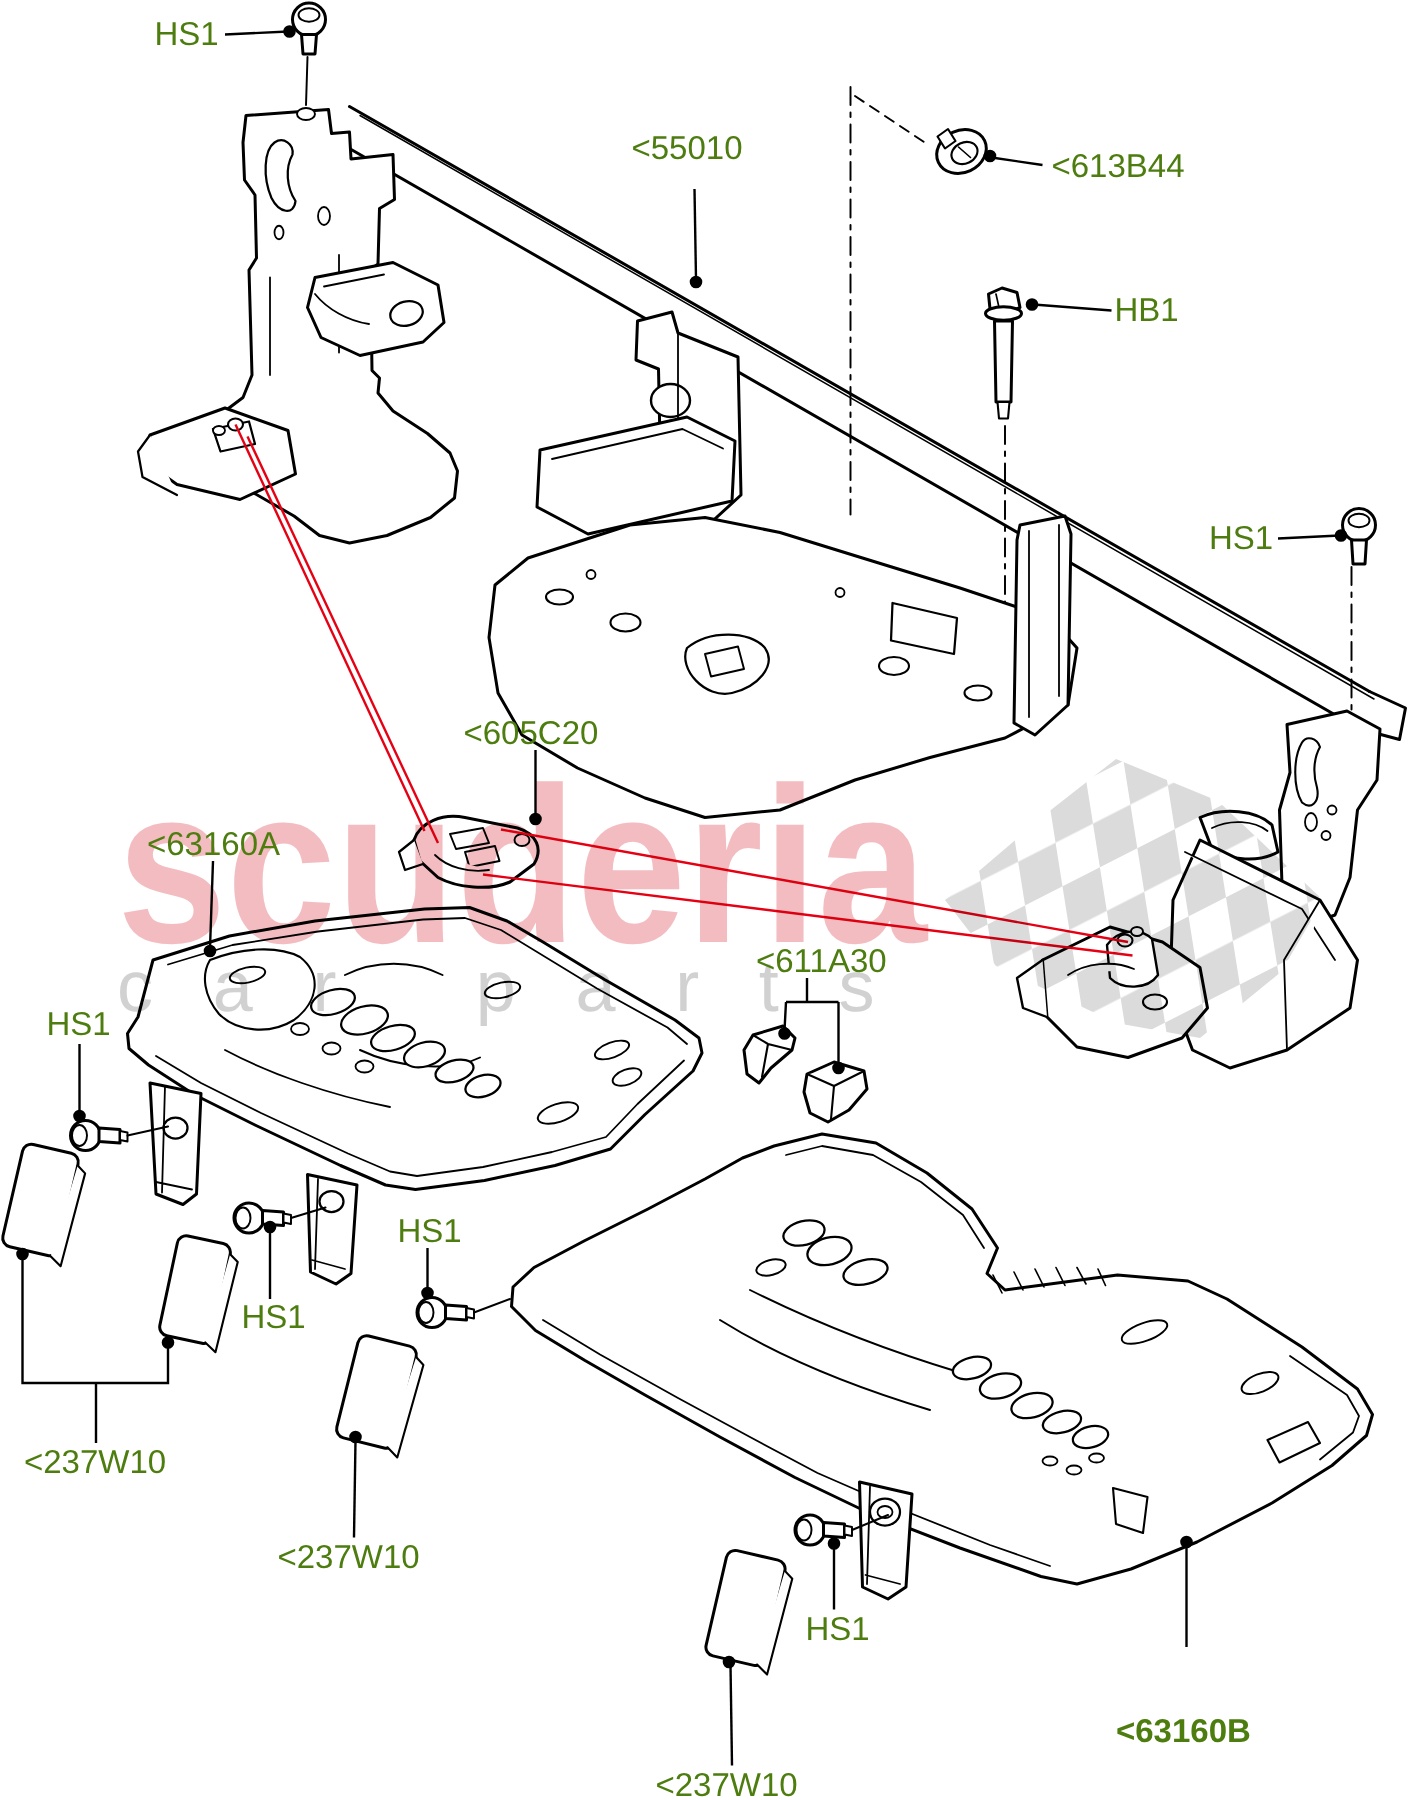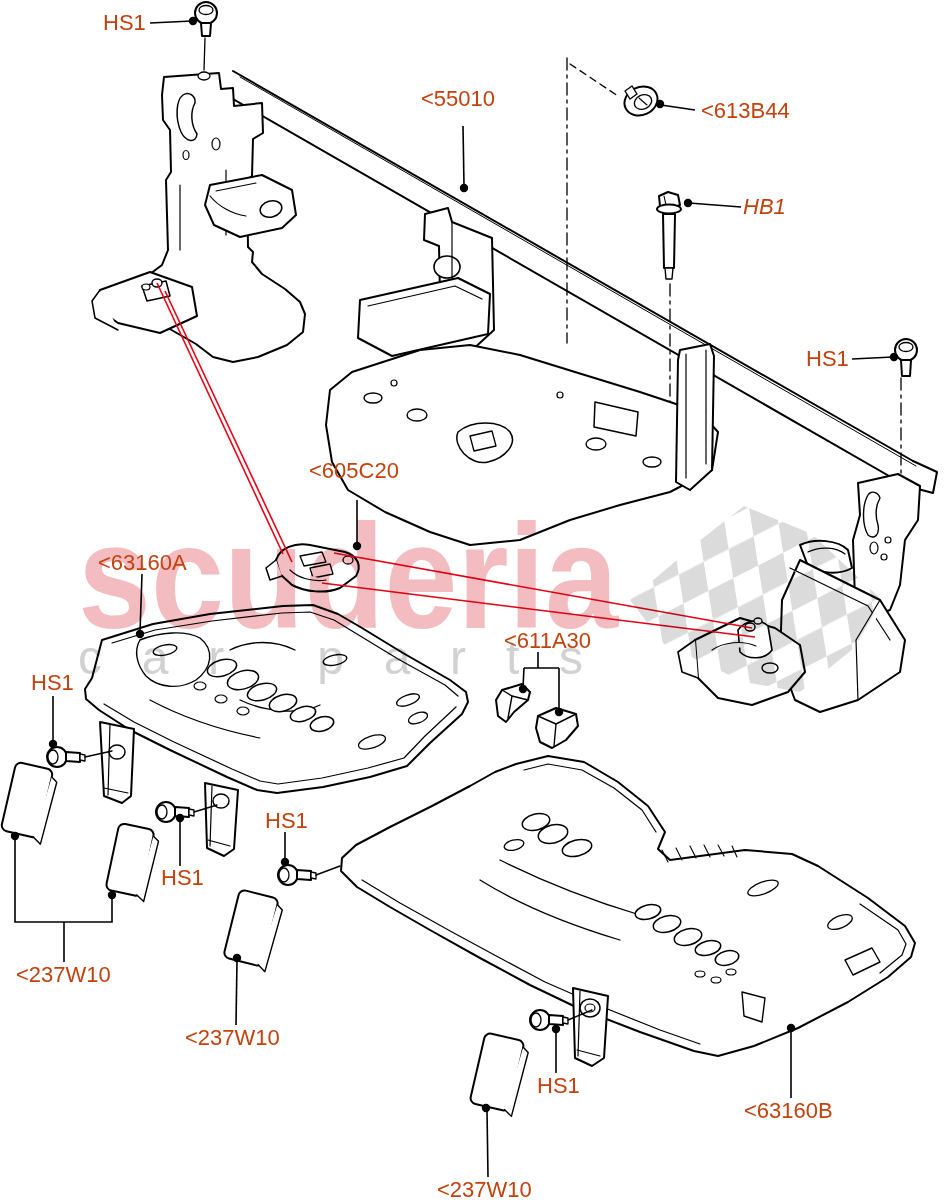--- a/index.html
+++ b/index.html
@@ -1,20 +1,20 @@
 <!DOCTYPE html>
 <html><head>
 <meta charset="utf-8">
 <style>
   html,body{margin:0;padding:0;background:#fff;}
   #canvas{position:relative;width:944px;height:1200px;background:#fff;overflow:hidden;
           font-family:"Liberation Sans",sans-serif;}
   #art{position:absolute;left:0;top:0;}
   .part-label{position:absolute;font:400 22px "Liberation Sans",sans-serif;
-              color:#c2410c;white-space:nowrap;line-height:1;letter-spacing:0px;}
+              color:#4d7c0f;white-space:nowrap;line-height:1;letter-spacing:0px;}
   .wm-brand{font-family:"Liberation Sans",sans-serif;font-weight:bold;}
   .wm-sub{font-family:"Liberation Sans",sans-serif;}
 </style>
 </head>
 <body>
 
 <div id="canvas">
 
 <svg id="art" width="944" height="1200" viewBox="0 0 944 1200">
   <defs>
@@ -326,28 +326,28 @@
     <polygon points="744,506 812,534 882,600 854,648 800,692 744,682 664,644 630,600 698,542" fill="url(#checker)" opacity="0.9"></polygon>
     <text class="wm-brand" x="78" y="628" font-size="148" fill="#f0abb0" fill-opacity="0.8" textLength="540" lengthAdjust="spacingAndGlyphs">scuderia</text>
     <text class="wm-sub" x="78" y="674" font-size="48" fill="#c9c9c9" fill-opacity="0.85" textLength="545" lengthAdjust="spacing" letter-spacing="40">car parts</text>
   </g>
 </svg>
 
 <div id="labels-layer">
       <div class="part-label" style="left: 103px; top: 12px;">HS1</div>
       <div class="part-label" style="left: 421px; top: 88px;">&lt;55010</div>
       <div class="part-label" style="left: 701px; top: 100px;">&lt;613B44</div>
-      <div class="part-label" style="left: 743px; top: 196px; font-style: italic;">HB1</div>
+      <div class="part-label" style="left: 743px; top: 196px;">HB1</div>
       <div class="part-label" style="left: 806px; top: 348px;">HS1</div>
-      <div class="part-label" style="left: 309px; top: 460px; text-align: right;">&lt;605C20</div>
+      <div class="part-label" style="left: 309px; top: 478px; text-align: right;">&lt;605C20</div>
       <div class="part-label" style="left: 98px; top: 552px;">&lt;63160A</div>
       <div class="part-label" style="left: 504px; top: 630px;">&lt;611A30</div>
       <div class="part-label" style="left: 31px; top: 672px;">HS1</div>
       <div class="part-label" style="left: 265px; top: 810px;">HS1</div>
       <div class="part-label" style="left: 161px; top: 867px;">HS1</div>
       <div class="part-label" style="left: 16px; top: 964px;">&lt;237W10</div>
       <div class="part-label" style="left: 185px; top: 1027px;">&lt;237W10</div>
       <div class="part-label" style="left: 537px; top: 1075px;">HS1</div>
-      <div class="part-label" style="left: 744px; top: 1100px;">&lt;63160B</div>
+      <div class="part-label" style="left: 744px; top: 1143px; font-weight: bold;">&lt;63160B</div>
       <div class="part-label" style="left: 437px; top: 1179px;">&lt;237W10</div>
     </div>
 
 </div>
 
 </body></html>

